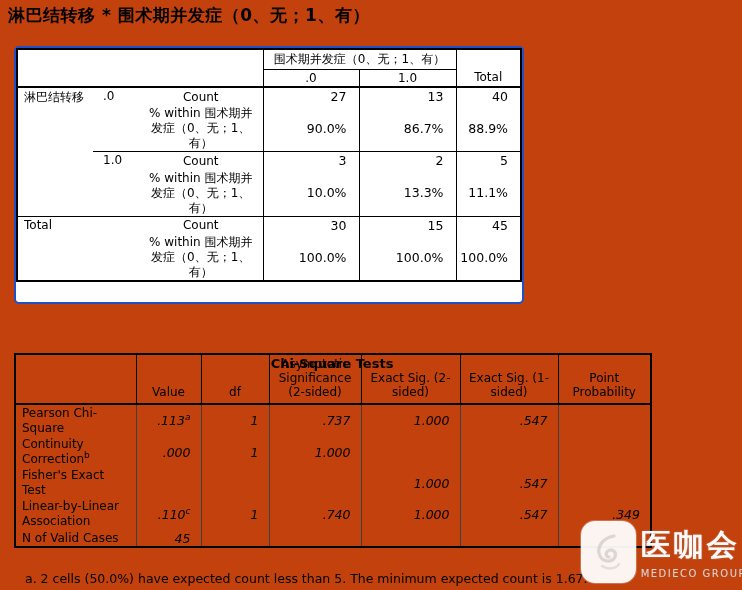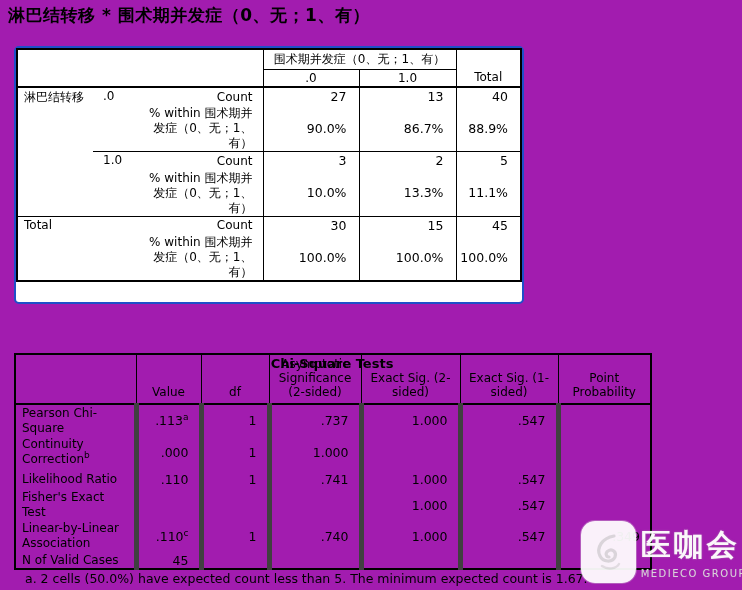--- a/index.html
+++ b/index.html
@@ -1,53 +1,53 @@
 <!DOCTYPE html>
 <html><head>
 <meta charset="utf-8">
 <style>
   html,body{margin:0;padding:0;background:#fff;}
-  #stage{position:relative;width:742px;height:590px;background:#a21caf;overflow:hidden;
+  #stage{position:relative;width:742px;height:590px;background:#c2410c;overflow:hidden;
          font-family:"DejaVu Sans","Liberation Sans",sans-serif;color:#000;}
 
   
   #main-title{position:absolute;left:8px;top:4px;font-size:17px;font-weight:bold;letter-spacing:0.5px;}
 
   
   #sel-box{position:absolute;left:14px;top:46px;width:510px;height:258px;
            border:2px solid #1e50c8;border-radius:5px;box-sizing:border-box;background:#fff;}
   .tbl-caption{height:22px;line-height:22px;text-align:center;font-weight:bold;font-size:13px;}
 
   
   table.xt{border-collapse:collapse;table-layout:fixed;width:504px;margin-left:0px;
            font-size:12px;border:2px solid #000;}
   table.xt td{padding:0;vertical-align:middle;overflow:hidden;}
   .xt .grp{text-align:center;border-left:1px solid #000;border-bottom:1px solid #000;font-size:12px;}
   .xt .tot{text-align:center;vertical-align:bottom;padding-bottom:2px;border-left:1px solid #000;}
   .xt .ch{text-align:center;border-left:1px solid #000;}
   .xt .hb{border-bottom:2px solid #000;}
   .xt .vl{border-left:1px solid #000;}
   .xt .num{text-align:right;padding-right:12px;font-size:12.5px;}
-  .xt .stat{text-align:right;padding:1px 10px 0 6px;line-height:15px;margin-left:23px;}
+  .xt .stat{text-align:center;padding:1px 10px 0 6px;line-height:15px;margin-left:23px;}
   .xt .pct{vertical-align:top;}
   .xt .lvl{vertical-align:top;text-align:left;padding:1px 0 0 10px;}
   .xt .rowvar{vertical-align:top;text-align:left;padding:1px 0 0 6px;}
   .xt tr.sep > td{border-top:1px solid #000;}
   .xt tr.sepfull > td{border-top:1px solid #000;}
 
   
   #chi-title{position:absolute;left:14px;top:331px;width:636px;text-align:center;
              font-weight:bold;font-size:13px;margin-top:25px;}
   table.chi{position:absolute;left:14px;top:353px;border-collapse:collapse;table-layout:fixed;
             width:636px;font-size:12px;border:2px solid #000;}
   table.chi td{padding:0;vertical-align:middle;overflow:hidden;}
   .chi .chh{vertical-align:bottom;text-align:center;padding:2px 4px 4px;line-height:14px;
             border-left:1px solid #000;border-bottom:2px solid #000;font-weight:normal;}
   .chi .chh0{border-bottom:2px solid #000;}
-  .chi .vl{border-left:5px solid #404040;}
+  .chi .vl{border-left:1px solid #404040;font-style:italic;}
   .chi .num{text-align:right;padding-right:10px;font-size:12.5px;}
   .chi .lbl{text-align:left;padding:0 8px 0 6px;line-height:15px;}
   .chi .nowrap{white-space:nowrap;}
   sup{font-size:9px;line-height:0;}
 
   
   #footnote-a{position:absolute;left:25px;top:571px;font-size:12.5px;}
 
   
   #watermark{position:absolute;left:581px;top:521px;width:165px;height:69px;display:flex;
@@ -172,29 +172,20 @@
       <tr style="height:32px">
         <td class="lbl"><span>Continuity Correction</span><sup>b</sup></td>
         <td class="num vl"><span>.000</span><sup></sup></td>
         <td class="num vl">1</td>
         <td class="num vl">1.000</td>
         <td class="num vl"></td>
         <td class="num vl"></td>
         <td class="num vl"></td>
       </tr>
 
-      <tr style="height:22px">
-        <td class="lbl nowrap"><span>Likelihood Ratio</span><sup></sup></td>
-        <td class="num vl"><span>.110</span><sup></sup></td>
-        <td class="num vl">1</td>
-        <td class="num vl">.741</td>
-        <td class="num vl">1.000</td>
-        <td class="num vl">.547</td>
-        <td class="num vl"></td>
-      </tr>
 
       <tr style="height:30px">
         <td class="lbl"><span>Fisher's Exact Test</span><sup></sup></td>
         <td class="num vl"><span></span><sup></sup></td>
         <td class="num vl"></td>
         <td class="num vl"></td>
         <td class="num vl">1.000</td>
         <td class="num vl">.547</td>
         <td class="num vl"></td>
       </tr>

